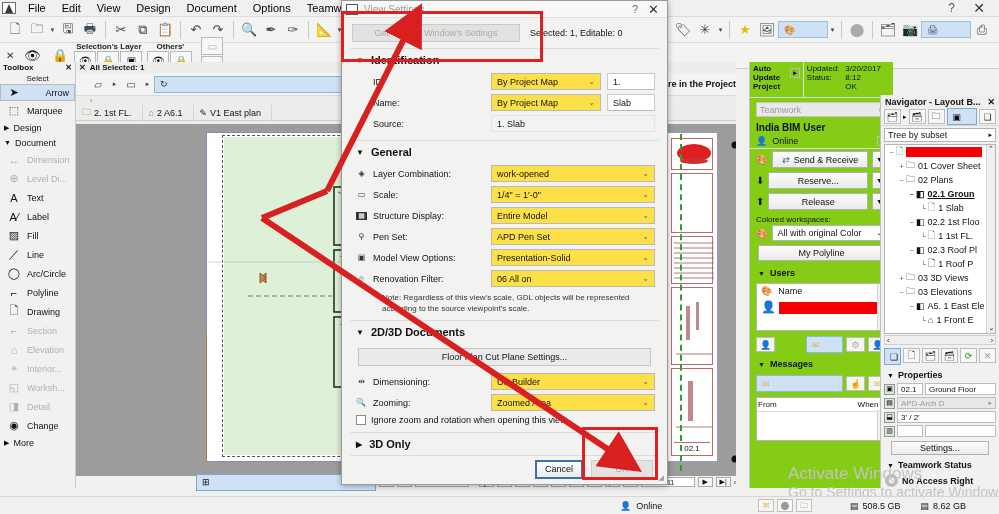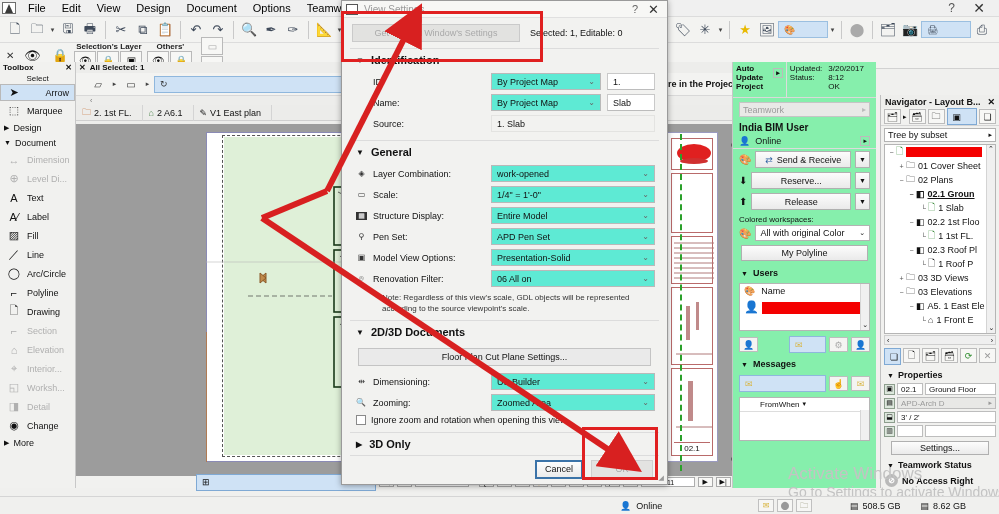--- a/index.html
+++ b/index.html
@@ -99,22 +99,22 @@
   .sbox { position:absolute; left:4px; right:4px; border:1px solid #b96a6a; background:#fff;}
   .bottombar { position:absolute; left:0; right:0; bottom:0; height:12px; background:#f1f1ef;
                display:flex; align-items:center; gap:3px; padding-left:120px; font-size:8px;}
   .bb-ic { width:15px;height:10px;border:1px solid #a9a9a9;background:#f8f8f6;
             display:flex;align-items:center;justify-content:center;font-size:7px;}
   .bb-ic.sel { background:#cfe2f5;border-color:#7fa9d4;}
   .bb-fld { height:10px;border:1px solid #adadad;background:#fff;display:flex;align-items:center;
             justify-content:center;font-size:7px;min-width:54px;}
 
   
-  .twpanel { position:absolute; top:62px; right:123px; width:144px; bottom:26px;
-             background:#86efac; border-left:1px solid #c6c6c6; }
+  .twpanel { position:absolute; top:62px; right:106px; width:144px; bottom:26px;
+             background:#84cc16; border-left:1px solid #c6c6c6; }
   .tw-top { height:36px; display:flex; font-size:8px; border-bottom:1px solid #d9d9d9;}
   .tw-col { padding:2px 3px; }
   .tw-search { margin:4px 6px; height:15px; border:1px solid #c5c5c5; background:#e9e9e7;
                display:flex;align-items:center;justify-content:space-between;padding:0 3px;
                color:#9b9b9b; font-size:9px;}
   .tw-user { font-size:10px; font-weight:bold; padding:1px 6px;}
   .tw-online{ display:flex;align-items:center;gap:5px;padding:2px 6px;font-size:9px;
               border-bottom:1px solid #dcdcdc;}
   .tw-sec { display:flex;align-items:center;gap:5px;font-size:9px;font-weight:bold;padding:3px 8px;}
   .tw-sec .ar{font-size:7px;}
@@ -128,21 +128,21 @@
             align-items:center;justify-content:space-between;padding:0 4px;font-size:9px;}
   .tw-wide{ margin:4px 8px;height:16px;border:1px solid #b0b0b0;background:linear-gradient(#fcfcfc,#eaeaea);
             display:flex;align-items:center;justify-content:center;font-size:9px;}
   .tw-list{ margin:2px 6px;border:1px solid #b5b5b5;background:#fff;height:48px;position:relative;}
   .tw-lhead{ display:flex;align-items:center;gap:6px;padding:2px 4px;font-size:9px;}
   .redbar { position:absolute; left:22px; top:18px; width:104px; height:12px; background:#f40000;}
   .tw-icrow{ display:flex;align-items:center;gap:3px;padding:3px 6px;}
   .tw-ic { width:19px;height:15px;border:1px solid #bdbdbd;background:#f4f4f2;
            display:flex;align-items:center;justify-content:center;font-size:9px;}
   .tw-ic.sel{ background:#cfe2f5;border-color:#8fb7dd;}
-  .msg-head{ display:flex;justify-content:flex-start;padding:2px 20px;font-size:8px;
+  .msg-head{ display:flex;justify-content:space-between;padding:2px 1px;font-size:8px;
              border-bottom:1px solid #ddd;}
   .watermark{ position:absolute; left:46px; bottom:14px; color:#c3c3c3; font-size:17px;
               white-space:nowrap; pointer-events:none;}
   .watermark small{ font-size:14px; display:block; }
 
   
   .nav { position:absolute; top:95px; right:0; width:119px; bottom:26px;
          background:#f1f1ef; border-left:1px solid #c0c0c0;}
   .nav-title{ height:13px;display:flex;justify-content:space-between;align-items:center;
               padding:0 4px;font-size:9px;font-weight:bold;background:#eeeeec;}
@@ -198,21 +198,21 @@
   .dlg-top{ display:flex;align-items:center;padding:6px 10px 6px 10px;gap:10px;}
   .getbtn{ width:168px;height:18px;background:#e2e2e0;border:1px solid #cacaca;color:#a9a9a9;
            display:flex;align-items:center;justify-content:center;font-size:9px;}
   .seltxt{ font-size:9px;color:#111;white-space:nowrap;}
   .hr{ height:1px;background:#dcdcdc;margin:0 8px;}
   .sec-h{ display:flex;align-items:center;gap:7px;padding:5px 14px;font-size:11px;font-weight:bold;}
   .sec-h .ar{ font-size:8px;}
   .frow{ display:flex;align-items:center;padding:2px 12px 2px 14px;gap:6px;height:21px;}
   .frow .ic{ width:11px;font-size:8px;text-align:center;color:#333;}
   .frow .lb{ width:112px;font-size:9px;}
-  .sel{ flex:1;height:17px;border:1px solid #b9b9b9;background:#5eead4;display:flex;
+  .sel{ flex:1;height:17px;border:1px solid #b9b9b9;background:#fde047;display:flex;
         align-items:center;justify-content:space-between;padding:0 5px;font-size:9px;}
   .sel .cv{ font-size:8px;color:#666;}
   .txtf{ flex:1;height:17px;border:1px solid #c9c9c9;border-bottom-color:#bcbcbc;background:#fff;
          display:flex;align-items:center;padding:0 5px;font-size:9px;}
   .twocol{ display:flex;gap:6px;flex:1;}
   .twocol .sel{ flex:0 0 110px;}
   .note{ padding:3px 18px 6px 40px;font-size:8px;color:#333;line-height:11px;}
   .fullbtn{ margin:5px 16px;height:18px;border:1px solid #c4c4c4;background:#eaeaea;
             display:flex;align-items:center;justify-content:center;font-size:9px;}
   .chkrow{ display:flex;align-items:center;gap:5px;padding:2px 14px;font-size:9px;}

